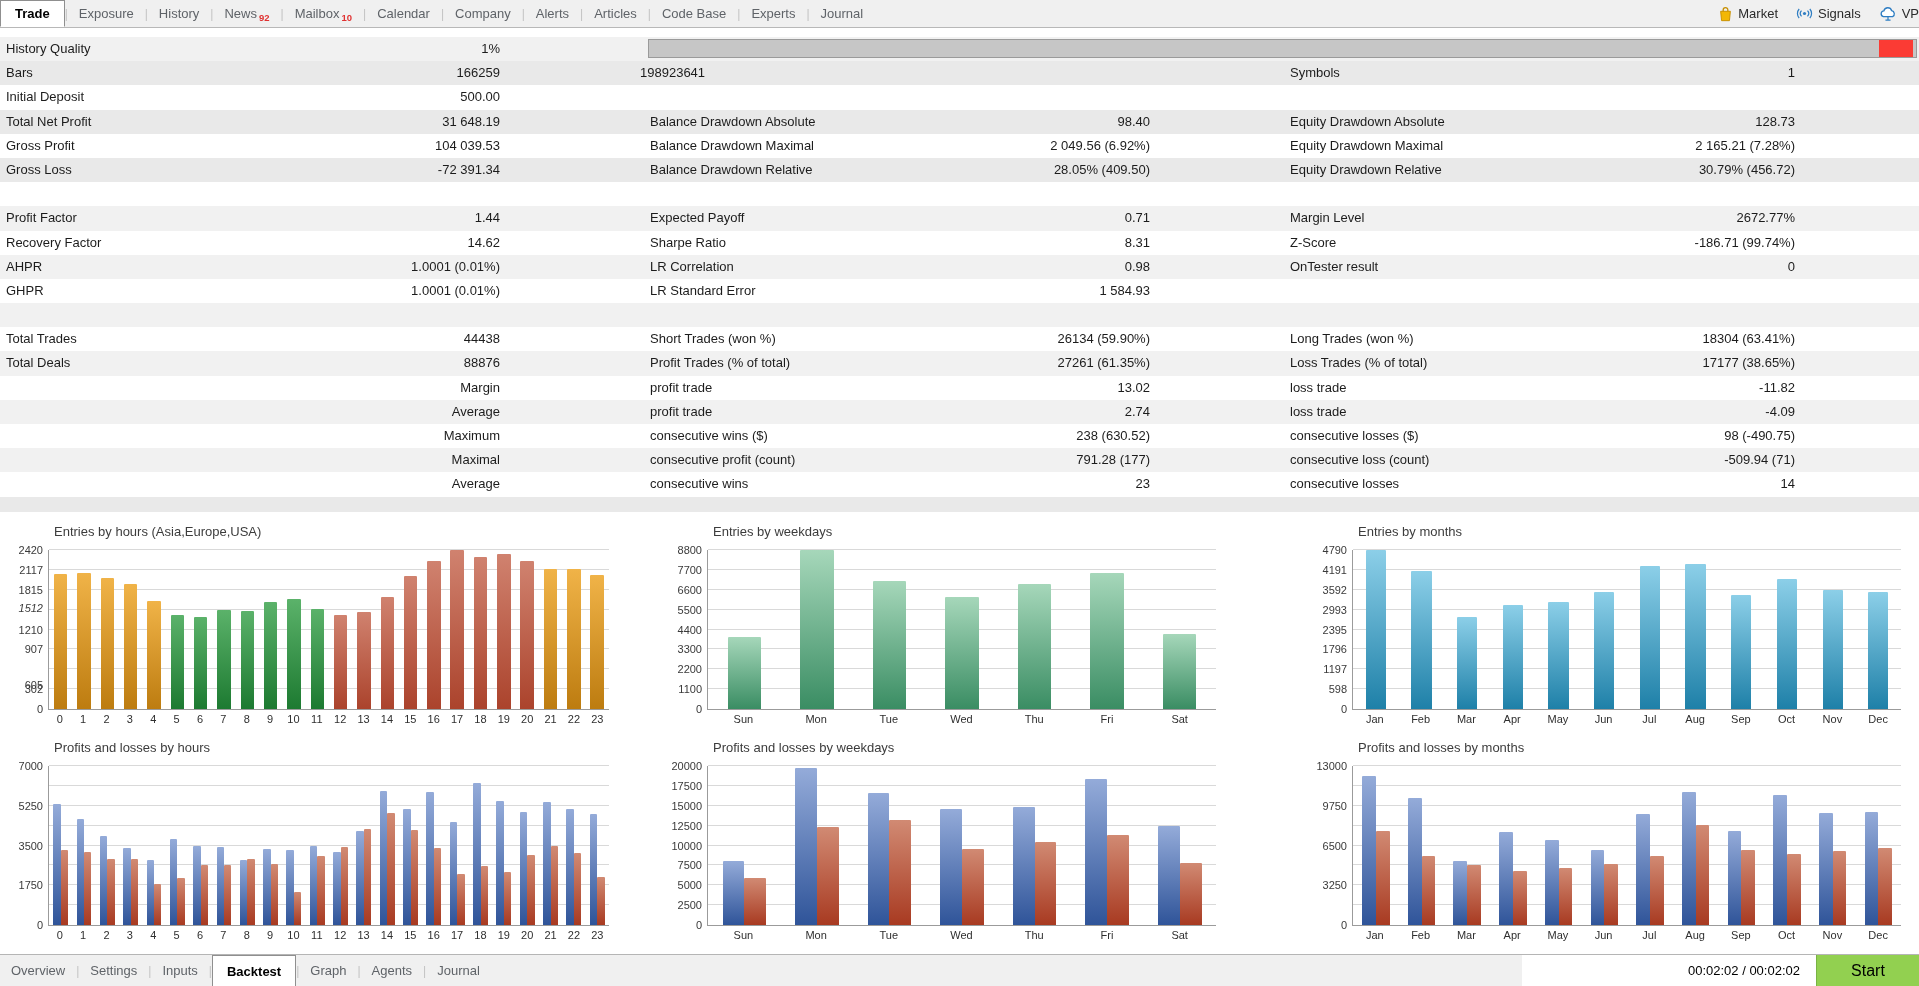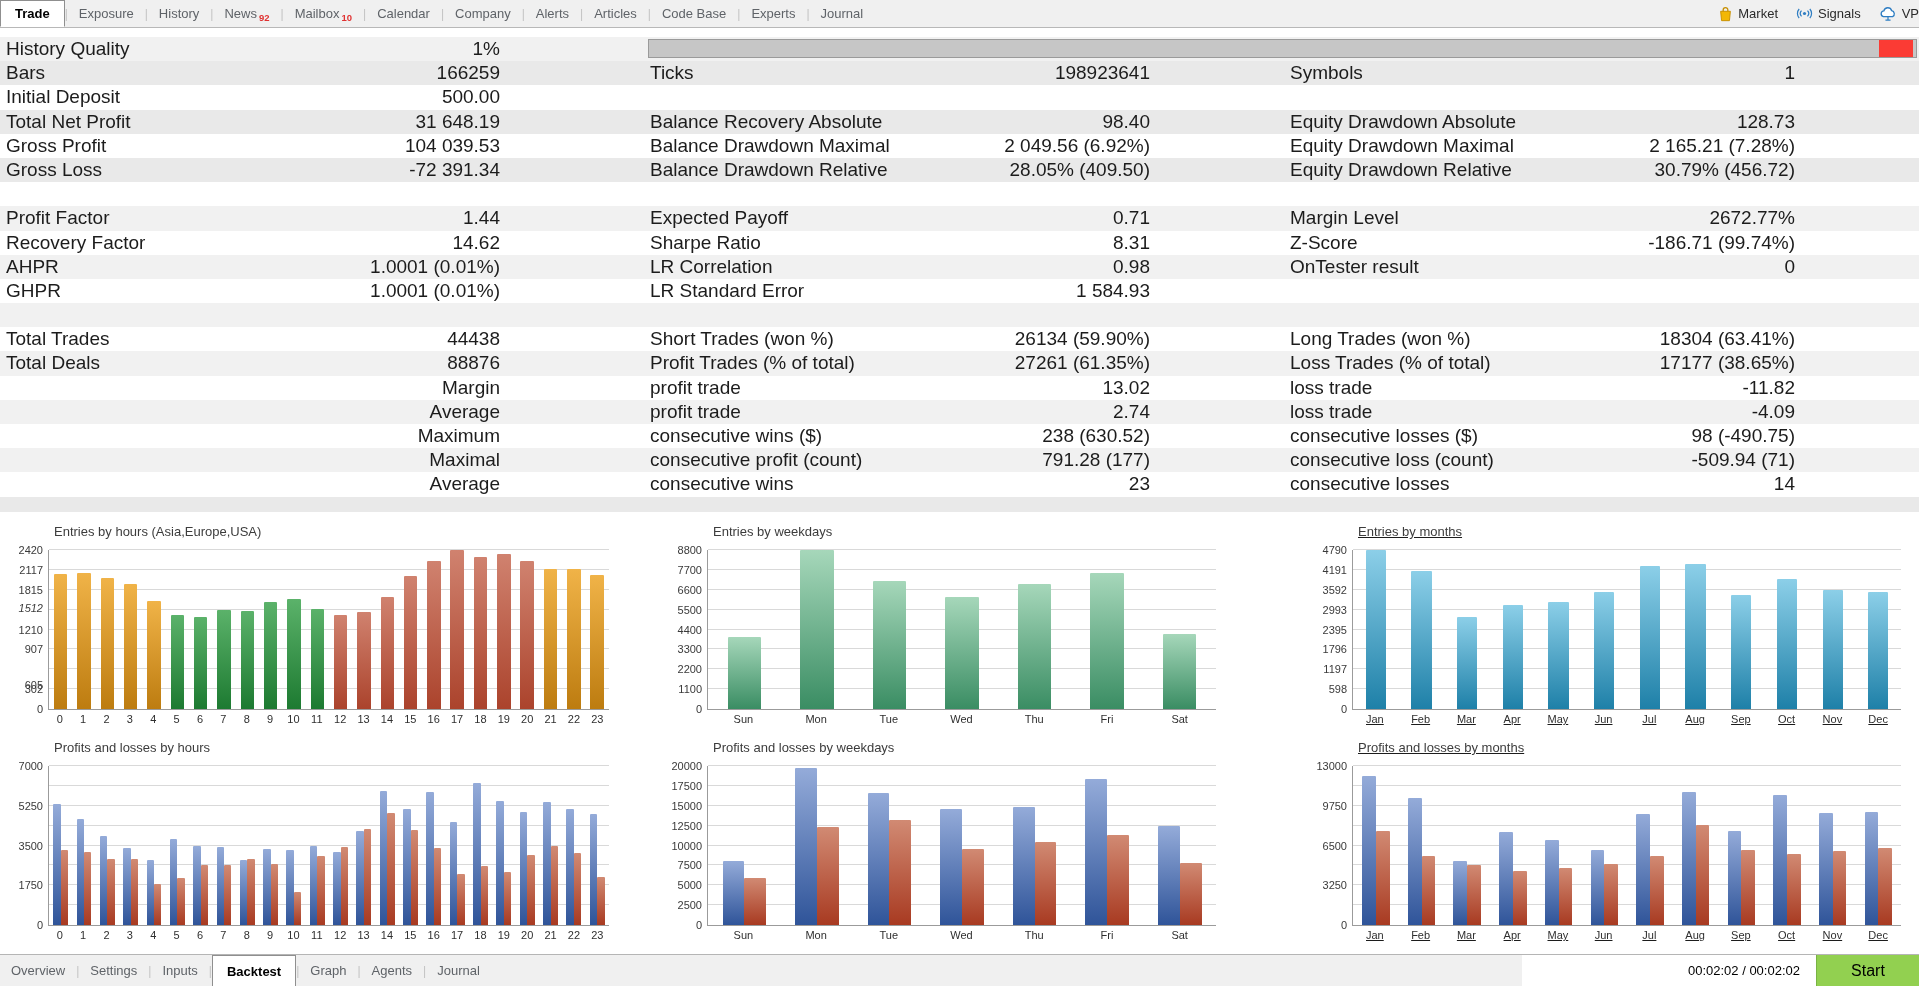--- a/index.html
+++ b/index.html
@@ -13,41 +13,41 @@
   .tab{display:inline-flex;align-items:center;padding:0 11px;font-size:13px;color:#5f6368;white-space:nowrap;}
   .tab.active{background:#fff;border:1px solid #8f8f8f;border-bottom:1px solid #fff;color:#000;font-weight:bold;padding:0 14px;}
   .sep{display:inline-flex;align-items:center;color:#c3c3c3;font-size:12px;}
   .badge{color:#e03131;font-size:9.5px;font-weight:bold;position:relative;top:4px;margin-left:2px;}
   #top-right{margin-left:auto;display:flex;align-items:center;gap:6px;padding-left:10px;}
   .tr-item{display:flex;align-items:center;gap:5px;font-size:13px;color:#2b2b2b;margin-left:12px;white-space:nowrap;}
   .tr-item svg{display:block;}
 
   
   #stats-table{position:absolute;top:28px;left:0;right:0;padding-top:9px;background:#fff;}
-  .trow{position:relative;display:flex;height:24.2px;line-height:24.2px;font-size:19px;}
+  .trow{position:relative;display:flex;height:24.2px;line-height:24.2px;font-size:13px;}
   .shade-w{background:#ffffff;} .shade-g1{background:#f1f1f1;} .shade-g2{background:#e9e9e9;}
   .tcell{display:flex;overflow:hidden;}
   .tcell.c1{width:640px;} .tcell.c2{width:640px;} .tcell.c3{flex:1;}
   .tlabel{flex:1;padding-left:6px;white-space:nowrap;}
   .tcell.c2 .tlabel,.tcell.c3 .tlabel{padding-left:10px;}
   .tvalue{text-align:right;white-space:nowrap;}
   .tcell.c1 .tvalue{padding-right:140px;}
   .tcell.c2 .tvalue{padding-right:130px;}
   .tcell.c3 .tvalue{padding-right:124px;}
   .progress-track{position:absolute;left:648px;right:2px;top:2px;bottom:3px;
                   background:#c6c6c6;border:1px solid #9a9a9a;}
   .progress-alert{position:absolute;right:3px;top:0;bottom:0;width:34px;}
   #table-gap{position:absolute;top:497px;left:0;right:0;height:15px;background:#e9e9e9;}
 
   
   #charts{position:absolute;top:512px;left:0;right:0;height:443px;background:#fff;display:flex;flex-wrap:wrap;}
   .chart-cell{box-sizing:border-box;}
   .chart-cell.col0{width:625px;padding-left:2px;padding-right:16px;}
   .chart-cell.col1{width:667px;padding-left:36px;padding-right:76px;}
-  .chart-cell.col2{width:627px;padding-left:14px;padding-right:18px;text-decoration:underline;}
+  .chart-cell.col2{width:627px;padding-left:14px;padding-right:18px;}
   .chart-cell.row0{height:218px;padding-top:12px;}
   .chart-cell.row1{height:225px;padding-top:10px;}
   .chart-title{font-size:13px;color:#3c3c3c;height:20px;margin-left:52px;margin-bottom:6px;white-space:nowrap;}
   .chart-body{display:flex;}
   .yaxis{position:relative;width:46px;height:159px;flex:none;}
   .ylab{position:absolute;right:5px;font-size:11px;color:#3a3a3a;line-height:12px;transform:translateY(50%);}
   .plotwrap{flex:1;min-width:0;}
   .plot{position:relative;height:159px;border-left:1px solid #9b9b9b;border-bottom:1px solid #9b9b9b;}
   .grid{position:absolute;left:0;right:0;height:1px;background:#d9d9d9;}
   .bars{position:absolute;left:0;right:0;top:0;bottom:0;display:flex;}
@@ -166,21 +166,20 @@
         <div class="progress-track" style="background: rgb(198, 198, 198);">
           <div class="progress-alert" style="background: rgb(251, 59, 52);"></div>
         </div>
       </div>
       <div class="trow shade-g2">
         <div class="tcell c1">
           <span class="tlabel">Bars</span>
           <span class="tvalue">166259</span>
         </div>
         <div class="tcell c2">
-          <span class="tlabel">Ticks</span>
           <span class="tvalue">198923641</span>
         </div>
         <div class="tcell c3">
           <span class="tlabel">Symbols</span>
           <span class="tvalue">1</span>
         </div>
       </div>
       <div class="trow shade-w">
         <div class="tcell c1">
           <span class="tlabel">Initial Deposit</span>
@@ -194,21 +193,21 @@
           <span class="tlabel"></span>
           <span class="tvalue"></span>
         </div>
       </div>
       <div class="trow shade-g2">
         <div class="tcell c1">
           <span class="tlabel">Total Net Profit</span>
           <span class="tvalue">31 648.19</span>
         </div>
         <div class="tcell c2">
-          <span class="tlabel">Balance Recovery Absolute</span>
+          <span class="tlabel">Balance Drawdown Absolute</span>
           <span class="tvalue">98.40</span>
         </div>
         <div class="tcell c3">
           <span class="tlabel">Equity Drawdown Absolute</span>
           <span class="tvalue">128.73</span>
         </div>
       </div>
       <div class="trow shade-w">
         <div class="tcell c1">
           <span class="tlabel">Gross Profit</span>

